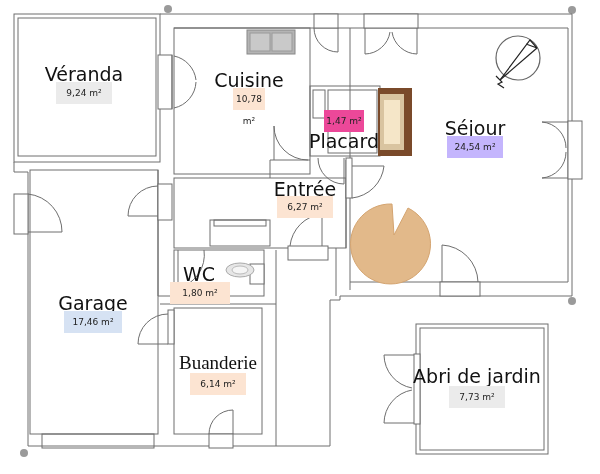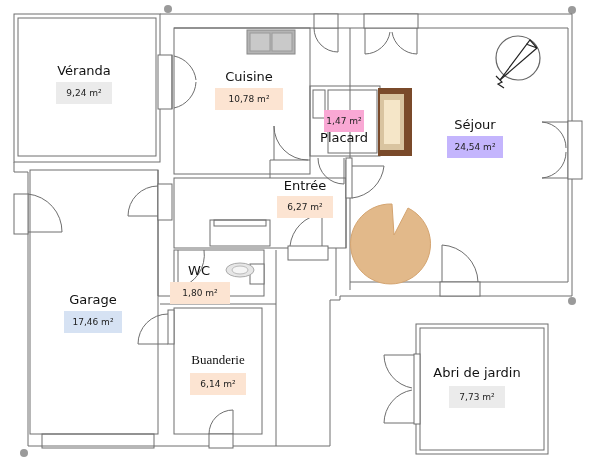--- a/index.html
+++ b/index.html
@@ -1,21 +1,21 @@
 <!DOCTYPE html>
 <html><head>
 <meta charset="utf-8">
 <style>
   html, body { margin:0; padding:0; background:#ffffff; }
   body { width:600px; height:474px; position:relative; overflow:hidden; font-family:"DejaVu Sans", sans-serif; }
   svg { position:absolute; left:0; top:0; }
   .wall { fill:none; stroke:#6e6e6e; stroke-width:1; }
   .door { fill:#ffffff; stroke:#6e6e6e; stroke-width:1; }
   .swing { fill:none; stroke:#6e6e6e; stroke-width:1; }
-  .label { position:absolute; font-size:13px; color:#111; white-space:nowrap; transform:translateX(-50%); }
+  .label { position:absolute; font-size:19px; color:#111; white-space:nowrap; transform:translateX(-50%); }
   .badge { position:absolute; font-size:9px; color:#222; text-align:center; line-height:22px; height:22px; transform:translateX(-50%); }
 </style>
 </head>
 <body>
 
 <svg width="600" height="474" viewBox="0 0 600 474">
 
   <g fill="#9a9a9a">
     <circle cx="168" cy="9" r="4"></circle>
     <circle cx="572" cy="10" r="4"></circle>
@@ -145,23 +145,23 @@
     <polyline points="500,80 530,40 537,48 526,44"></polyline>
     <polyline points="500,80 537,48"></polyline>
     <polyline points="496,76 502,82 498,84 504,88"></polyline>
   </g>
 </svg>
 
 <div class="label" style="left:84px;top:63px;">Véranda</div>
 <div class="badge" style="left:84px;top:82px;width:56px;background:#ebebeb;">9,24 m²</div>
 
 <div class="label" style="left:249px;top:69px;">Cuisine</div>
-<div class="badge" style="left:249px;top:88px;width:68px;background:#fce4d2;">10,78 m²</div>
+<div class="badge" style="left:249px;top:88px;width:32px;background:#fce4d2;">10,78 m²</div>
 
-<div class="badge" style="left:344px;top:110px;width:40px;background:#f9a8d4;">1,47 m²</div>
+<div class="badge" style="left:344px;top:110px;width:40px;background:#ec4899;">1,47 m²</div>
 <div class="label" style="left:344px;top:130px;">Placard</div>
 
 <div class="label" style="left:475px;top:117px;">Séjour</div>
 <div class="badge" style="left:475px;top:136px;width:56px;background:#c4b5fd;">24,54 m²</div>
 
 <div class="label" style="left:305px;top:178px;">Entrée</div>
 <div class="badge" style="left:305px;top:196px;width:56px;background:#fce4d2;">6,27 m²</div>
 
 <div class="label" style="left:199px;top:263px;">WC</div>
 <div class="badge" style="left:200px;top:282px;width:60px;background:#fce4d2;">1,80 m²</div>

